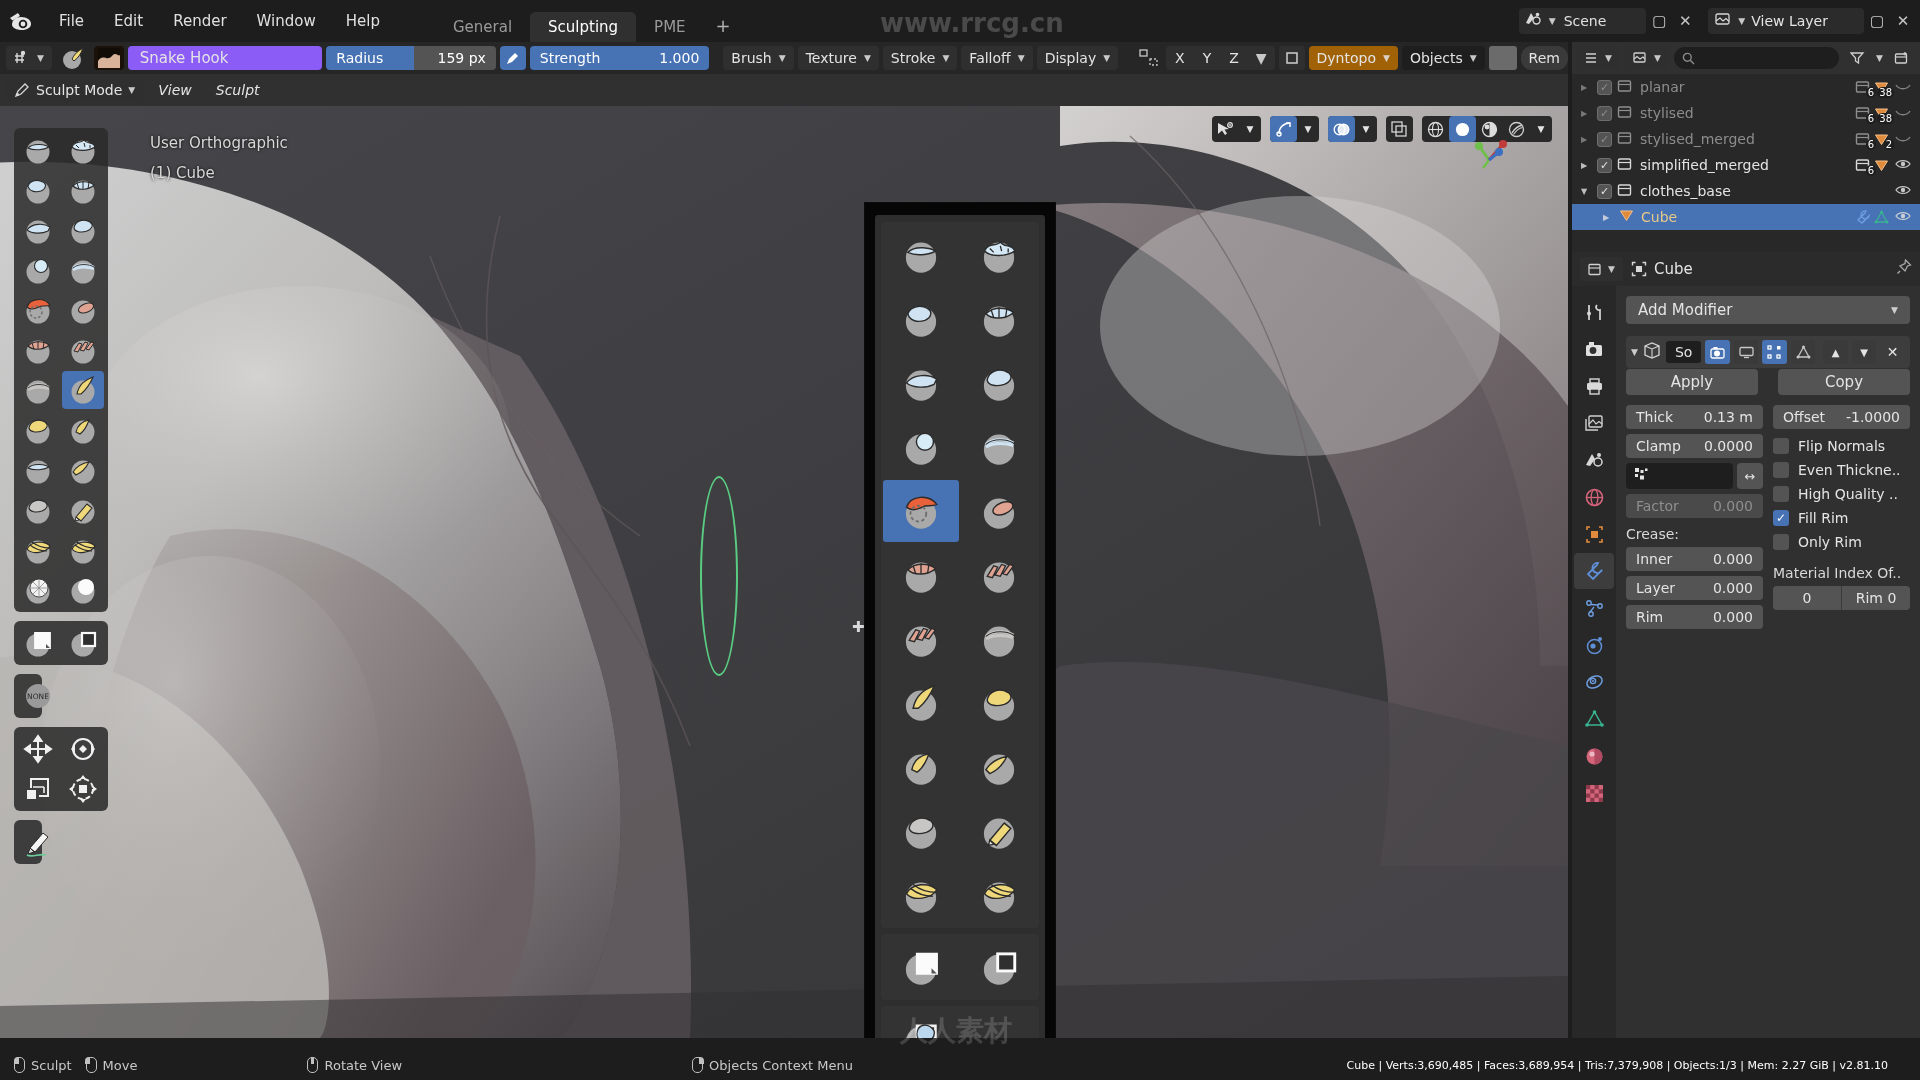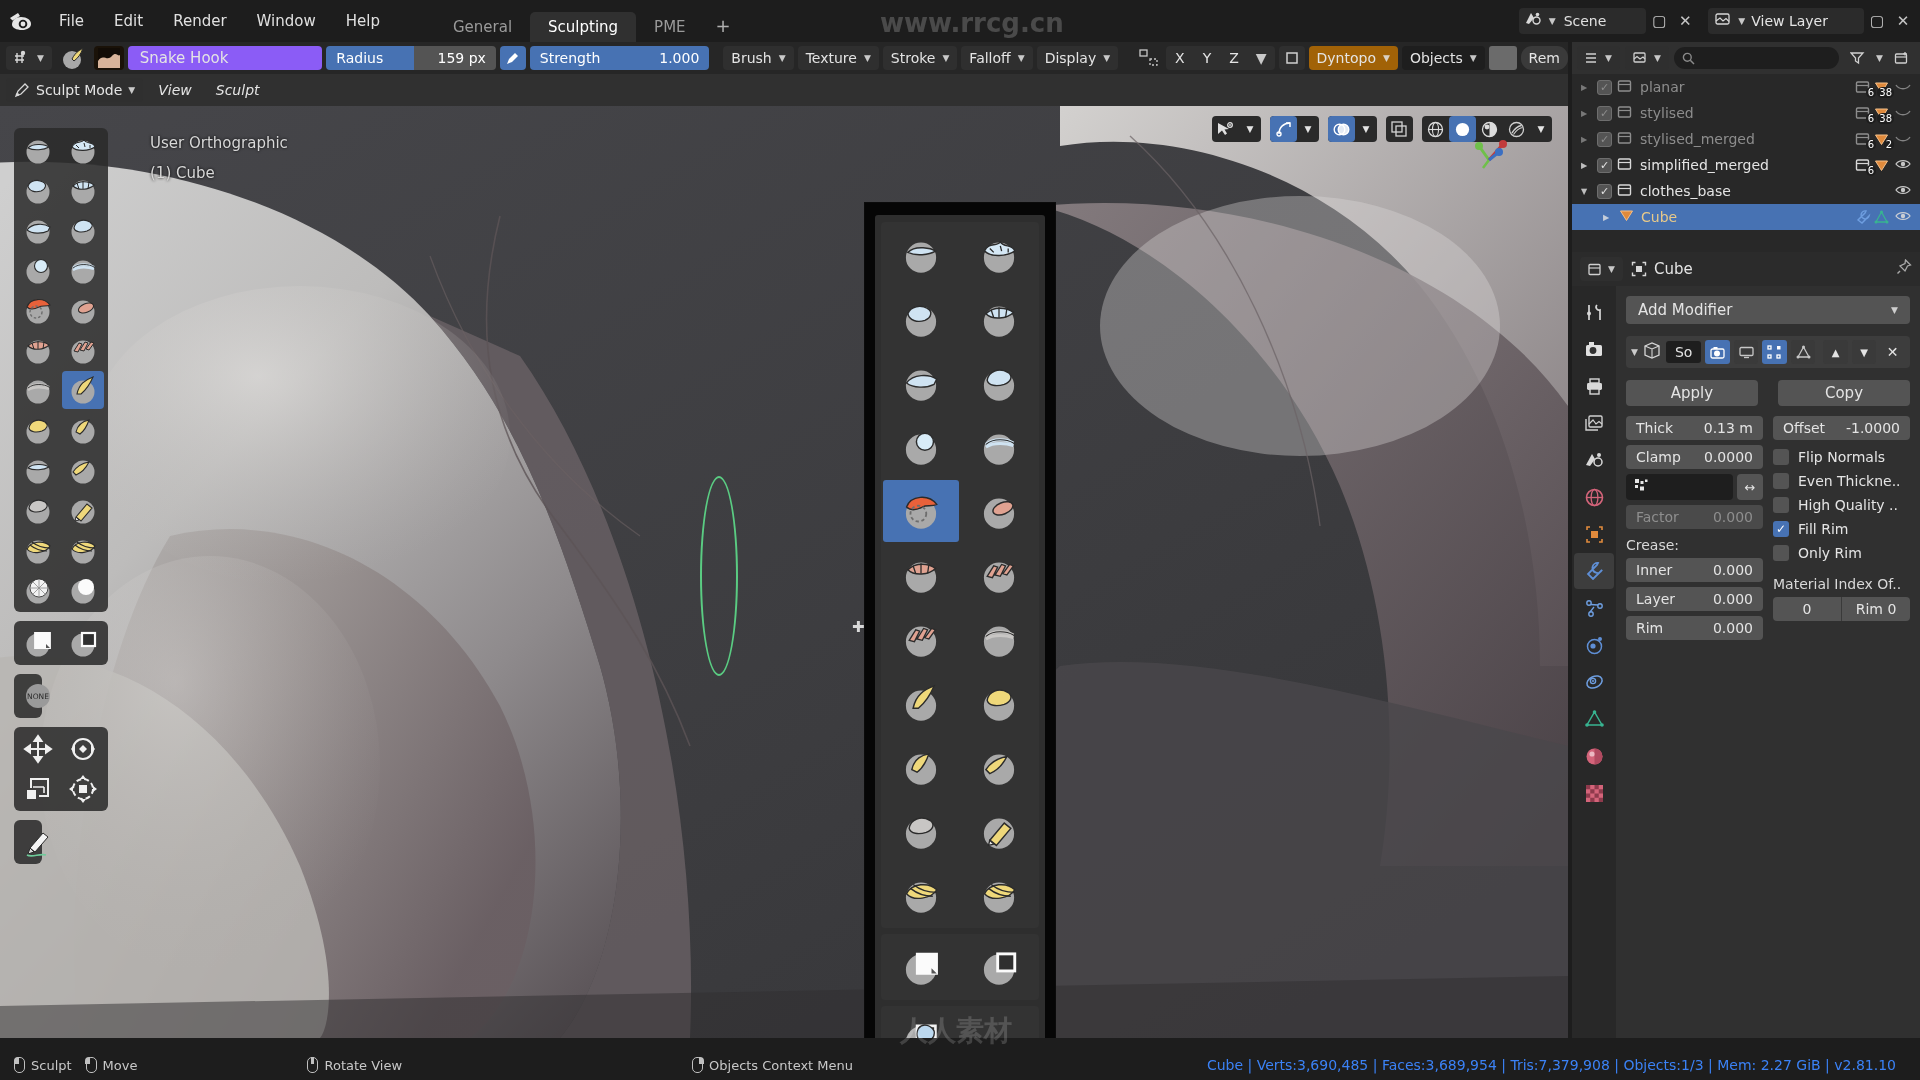--- a/index.html
+++ b/index.html
@@ -127,21 +127,21 @@
   .addmod { width:100%; height:28px; background:#545454; border-radius:4px; display:flex;
      align-items:center; padding:0 12px; font-size:15px; position:relative;}
   .addmod .caret { position:absolute; right:12px; }
   .modbar { margin-top:12px; background:#3d3d3d; border-radius:4px; height:32px;
      display:flex; align-items:center; padding:0 5px; gap:4px; }
   .mod-name { background:#1e1e1e; border-radius:3px; height:22px; line-height:22px;
      padding:0 9px; font-size:14px; }
   .mi { width:25px;height:24px;display:flex;align-items:center;justify-content:center;border-radius:3px;}
   .mi.on { background:#4772b3; }
   .mi.dark { background:#3a3a3a; }
-  .row2 { display:flex; gap:20px; margin-top:12px; }
+  .row2 { display:flex; gap:20px; margin-top:1px; }
   .btn { flex:1; height:26px; background:#545454; border-radius:4px; display:flex;
      align-items:center; justify-content:center; font-size:15px; }
   .cols { display:flex; gap:10px; margin-top:10px; }
   .col { flex:1; display:flex; flex-direction:column; gap:5px; }
   .field { height:24px; background:#545454; border-radius:4px; display:flex;
      align-items:center; justify-content:space-between; padding:0 10px; font-size:14px; }
   .field.dis { background:#4a4a4a; color:#8e8e8e; }
   .texfield { height:26px; display:flex; align-items:center; gap:4px; }
   .texbox { flex:1; height:26px; background:#1e1e1e; border-radius:4px; display:flex;
      align-items:center; padding-left:8px; }
@@ -153,21 +153,21 @@
      align-items:center;justify-content:center; font-size:12px; color:#fff;}
   .chk.on { background:#4772b3; }
   .miorow { display:flex; gap:0; height:24px; background:#545454; border-radius:4px; overflow:hidden;}
   .miorow div { flex:1; display:flex; align-items:center; justify-content:center; font-size:14px; }
   .miorow .sep { flex:0 0 1px; background:#3a3a3a; }
 
   
   .statusbar { position:absolute; left:0; bottom:0; width:1920px; height:30px; background:#1d1d1d;
      display:flex; align-items:center; font-size:13px; color:#c8c8c8; }
   .sb-item { display:flex; align-items:center; gap:6px; padding-left:14px; }
-  .sb-right { margin-left:auto; padding-right:24px; font-size:14px; color:#3b82f6;}
+  .sb-right { margin-left:auto; padding-right:32px; font-size:11px; color:#ffffff;}
   .mouseicon { display:inline-block; width:11px; height:16px; border:1.5px solid #c0c0c0;
      border-radius:5px; position:relative; }
   .mouseicon.l::before { content:''; position:absolute; left:-1.5px;top:-1.5px;width:5px;height:7px;
      background:#c0c0c0; border-radius:4px 0 0 0;}
   .mouseicon.m::before { content:''; position:absolute; left:3px;top:-1.5px;width:3px;height:7px;
      background:#c0c0c0;}
   .mouseicon.r::before { content:''; position:absolute; right:-1.5px;top:-1.5px;width:5px;height:7px;
      background:#c0c0c0; border-radius:0 4px 0 0;}
   .watermark { position:absolute; pointer-events:none; color:#ffffff1c; font-weight:bold; }
 </style>

